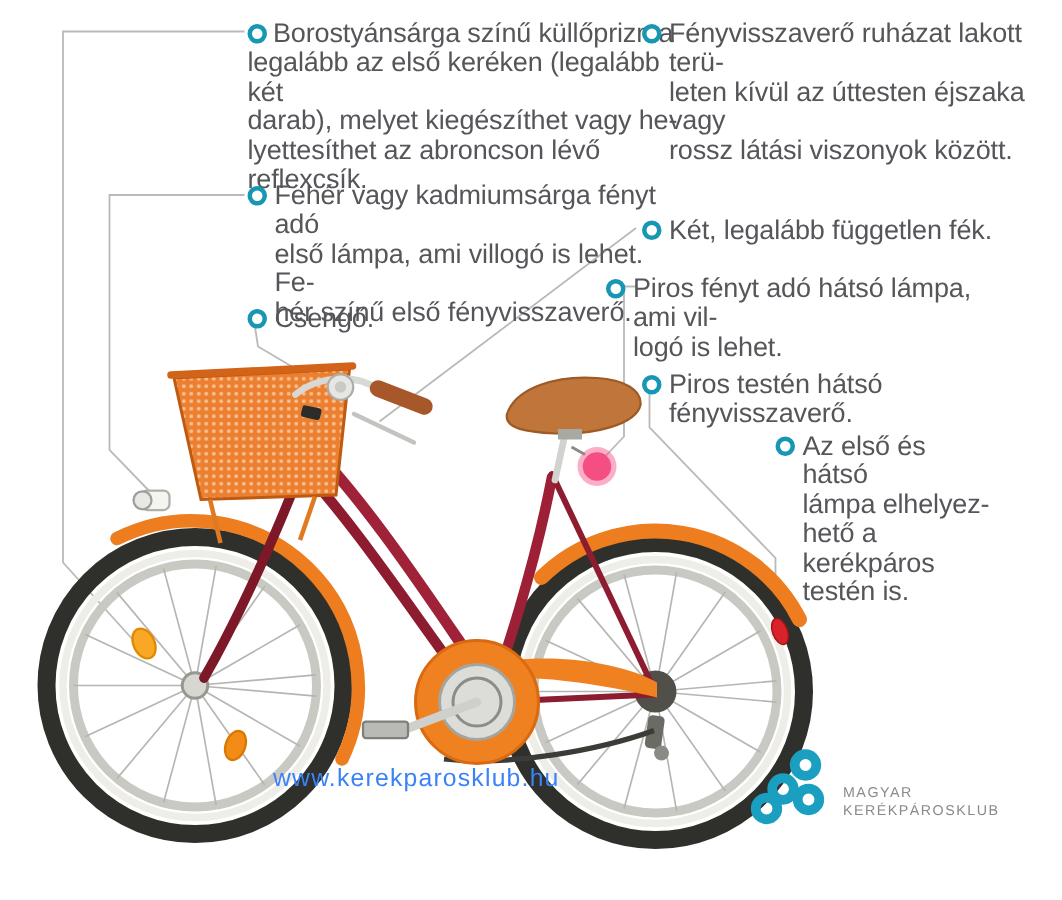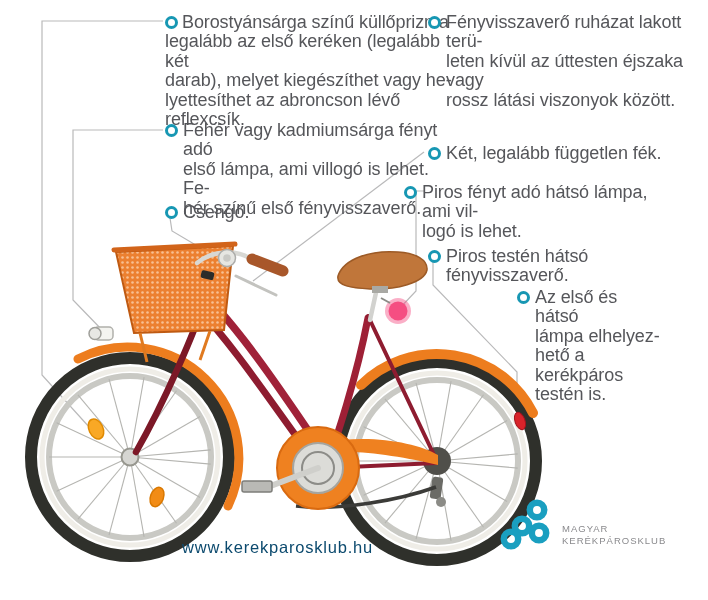--- a/index.html
+++ b/index.html
@@ -13,22 +13,22 @@
     margin:0;white-space:pre-line;font-size:18px;line-height:19.4px;
     letter-spacing:-0.1px;color:#55565a;
   }
   .ann .hang{padding-left:18px;}
   .ann .indent{text-indent:17px;}
   .bullet{
     position:absolute;left:0;top:3px;width:7px;height:7px;
     border:3px solid #1797b3;border-radius:50%;background:#ffffff;
   }
   .website{
-    position:absolute;left:182px;top:538px;font-size:16.5px;
-    letter-spacing:0.8px;color:#0c4a6e;font-weight:500;
+    position:absolute;left:182px;top:510px;font-size:16.5px;
+    letter-spacing:0.8px;color:#3b82f6;font-weight:500;
   }
   .logo-text{
     position:absolute;left:562px;top:523px;color:#8a8a8d;
     font-size:9.5px;font-weight:normal;letter-spacing:1px;line-height:11.5px;
     text-transform:uppercase;
   }
 </style>
 </head>
 <body>
 

